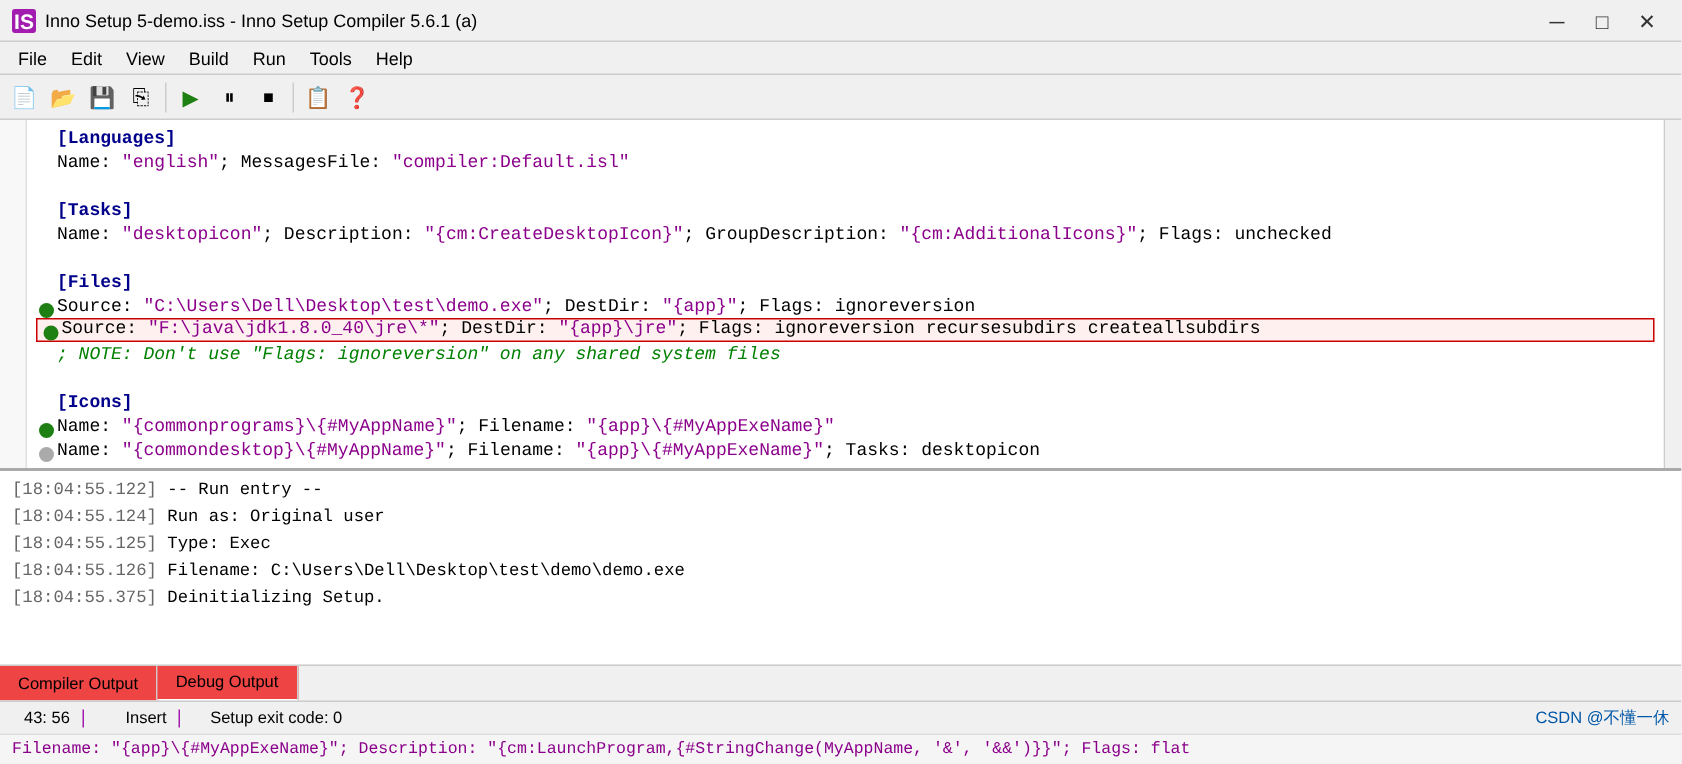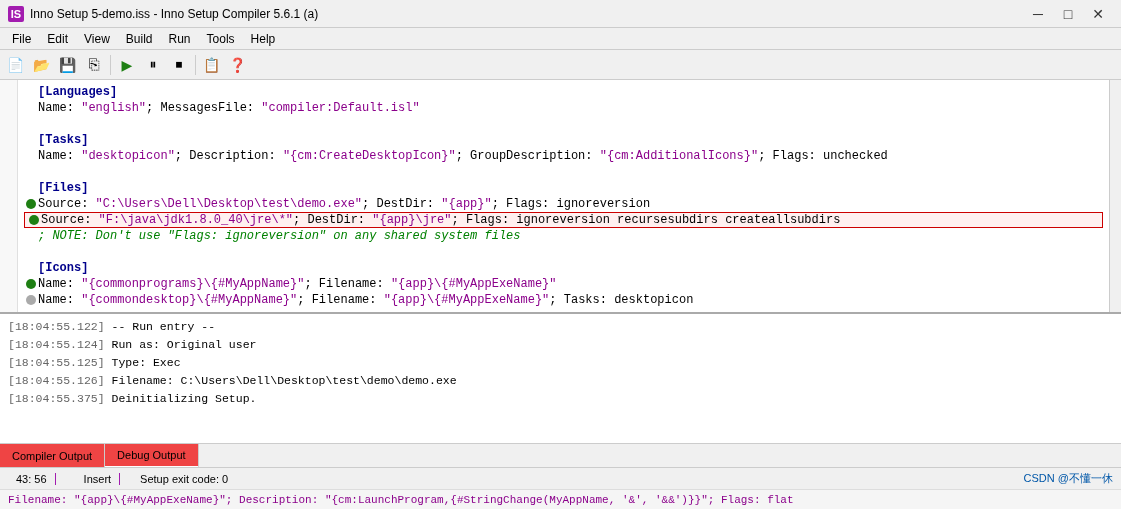--- a/index.html
+++ b/index.html
@@ -14,21 +14,21 @@
       padding: 0 8px;
       border-bottom: 1px solid #ccc;
       font-family: Arial, sans-serif;
       font-size: 12px;
     }
     .title-bar-icon {
       width: 16px; height: 16px; margin-right: 6px;
       background: #a21caf;
       border-radius: 2px;
       display: inline-flex; align-items: center; justify-content: center;
-      color: white; font-size: 11px; font-weight: bold;
+      color: white; font-size: 14px; font-weight: bold;
     }
     .title-bar-text { flex: 1; }
     .title-bar-buttons { display: flex; gap: 0; }
     .title-bar-btn {
       width: 30px; height: 28px;
       display: flex; align-items: center; justify-content: center;
       cursor: pointer; font-size: 14px; color: #333;
       background: transparent;
       border: none;
     }
@@ -90,21 +90,21 @@
       flex: 1;
       padding: 4px 8px;
       overflow: hidden;
       position: relative;
     }
     .code-line {
       height: 16px;
       line-height: 16px;
       white-space: nowrap;
       display: flex;
-      align-items: center;
+      align-items: flex-end;
     }
     .bp-area {
       width: 14px;
       display: inline-flex;
       align-items: center;
       justify-content: center;
       flex-shrink: 0;
     }
     .bp-dot {
       width: 10px; height: 10px;

